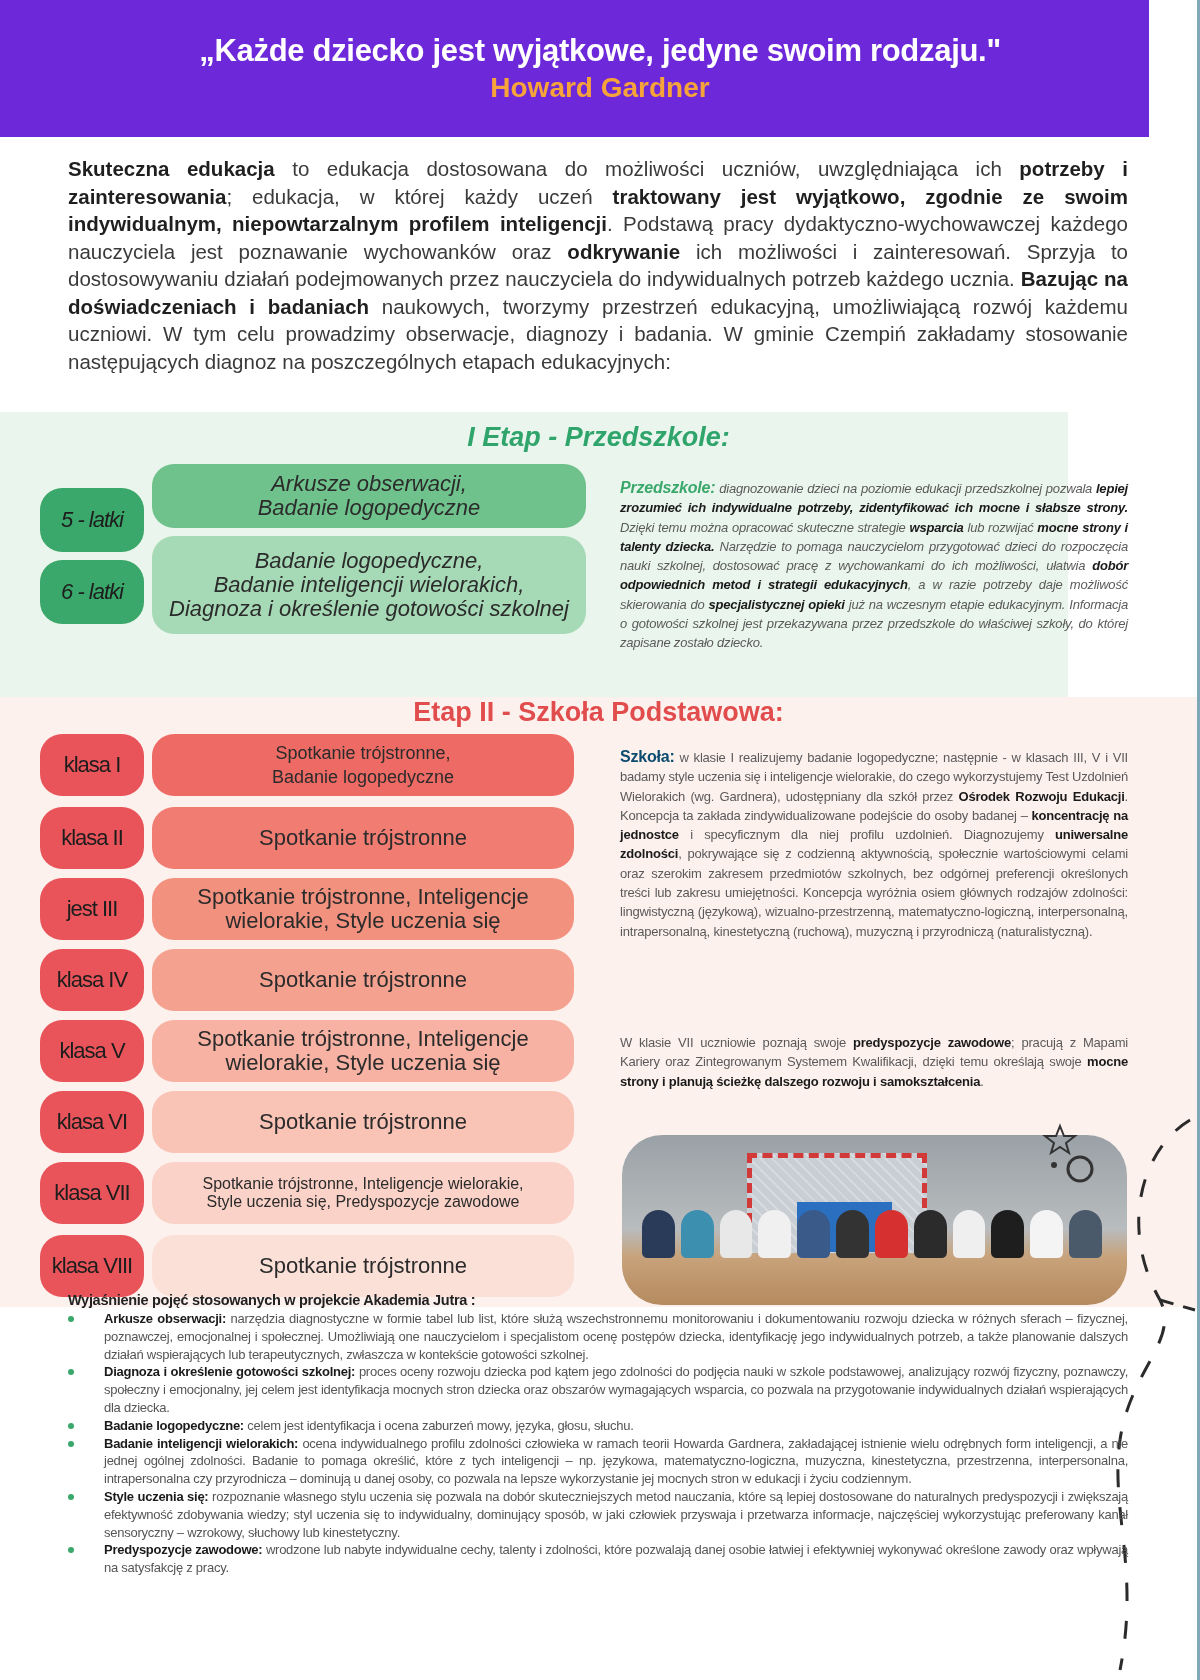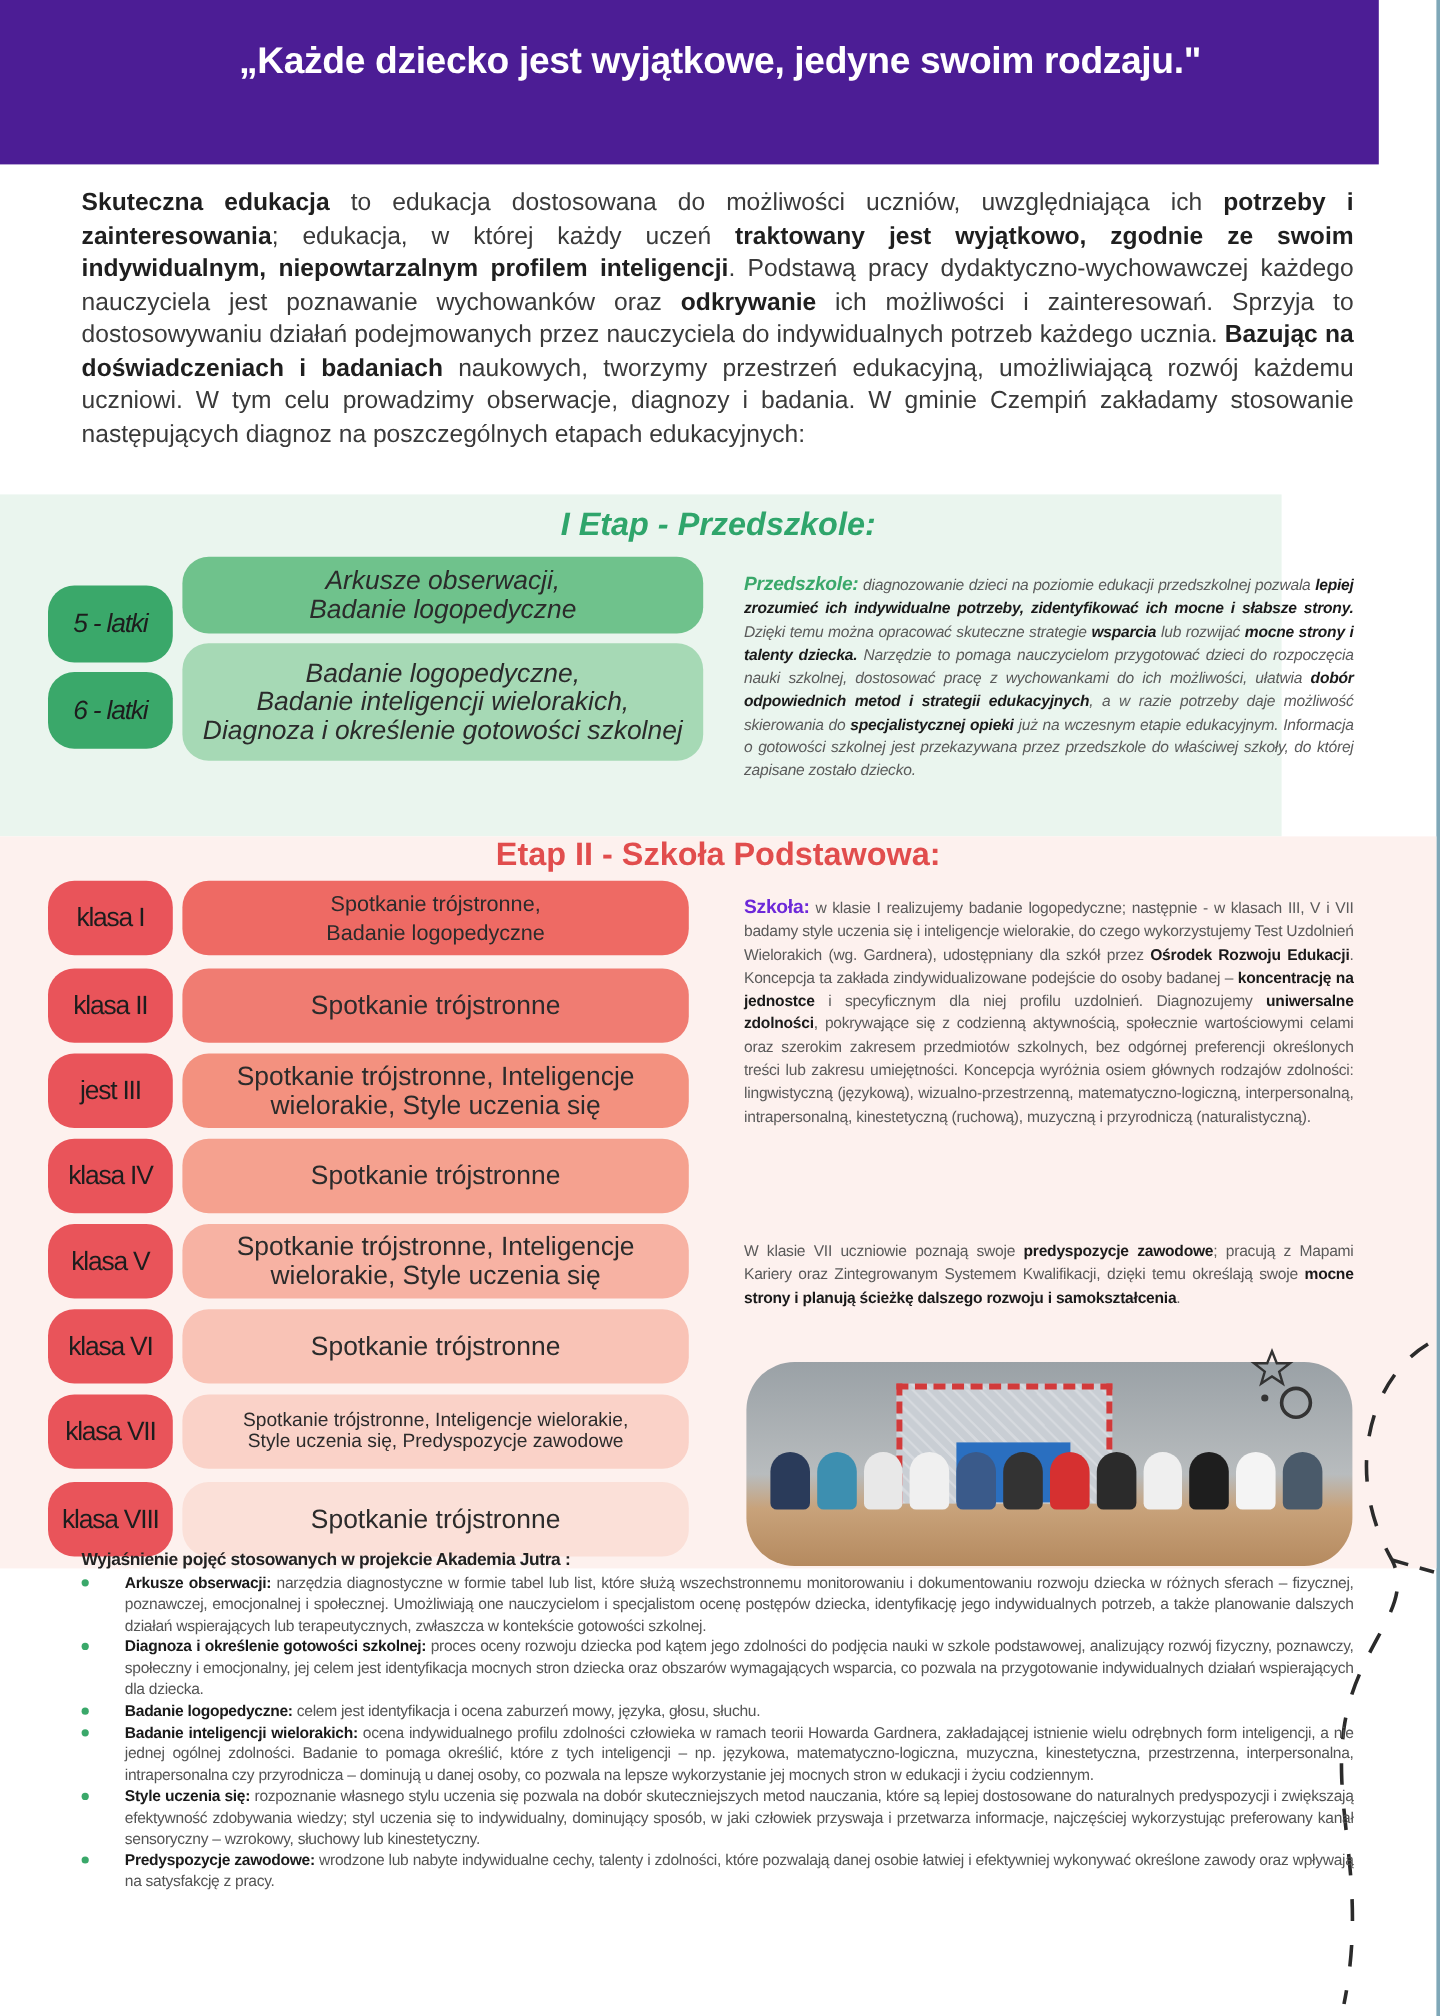--- a/index.html
+++ b/index.html
@@ -1,21 +1,21 @@
 <!DOCTYPE html>
 <html><head>
 <meta charset="utf-8">
 <style>
   * { box-sizing: border-box; margin: 0; padding: 0; }
   html, body { width: 1200px; height: 1680px; background: #ffffff; overflow: hidden; }
   body { font-family: "Liberation Sans", sans-serif; color: #2b2b2b; position: relative; }
 
   .right-rule { position: absolute; right: 0; top: 0; width: 3px; height: 1680px; background: #7fa8b8; }
 
-  .header { position: absolute; left: 0; top: 0; width: 1149px; height: 137px; background: #4c1d95; text-align: center; }
+  .header { position: absolute; left: 0; top: 0; width: 1149px; height: 137px; background: #6d28d9; text-align: center; }
   .header .quote { position: absolute; top: 33px; left: 0; width: 1200px; color: #ffffff; font-weight: bold; font-size: 31px; letter-spacing: -0.3px; }
   .header .author { position: absolute; top: 72px; left: 0; width: 1200px; color: #f6a33a; font-weight: bold; font-size: 28px; }
 
   .intro { position: absolute; left: 68px; top: 155px; width: 1060px; font-size: 20.5px; line-height: 27.5px; color: #3a3a3a; text-align: justify; }
   .intro b { color: #1f1f1f; }
 
   .stage1 { position: absolute; left: 0; top: 412px; width: 1068px; height: 285px; background: #eaf5ee; font-style: italic; }
   .stage2 { position: absolute; left: 0; top: 697px; width: 1197px; height: 610px; background: #fdf1ee; }
 
   .stage-title { position: absolute; left: 0; width: 1197px; text-align: center; font-weight: bold; font-size: 27px; }
@@ -29,21 +29,21 @@
   .s1 .pill-label { background: #3aa86a; margin-top: 24px; }
   .s1-r0 .pill-body { background: #6fc28c; }
   .s1-r1 .pill-body { background: #a6d9b5; }
 
   .s2 .pill-label { background: #e9545a; }
 
   .side-text { position: absolute; font-size: 13px; line-height: 19.3px; color: #5a5a5a; text-align: justify; letter-spacing: -0.2px; }
   .side-text b { color: #1a1a1a; }
   .side-text .lead { font-weight: bold; font-size: 16px; }
   .stage1 .side-text .lead { color: #3aa86a; }
-  .stage2 .side-text .lead { color: #6d28d9; }
+  .stage2 .side-text .lead { color: #0c4a6e; }
 
   .photo { position: absolute; left: 622px; top: 438px; width: 505px; height: 170px; border-radius: 40px; overflow: hidden; background: linear-gradient(#9aa1a6 0%, #b8bcbe 55%, #c8a27a 72%, #b58a5f 100%); }
   .photo .goal { position: absolute; left: 125px; top: 18px; width: 180px; height: 100px; border: 5px dashed #d23a3a; border-bottom: none; background: repeating-linear-gradient(45deg, rgba(255,255,255,0.25) 0 2px, transparent 2px 8px), #c9ced4; }
   .photo .mat { position: absolute; left: 175px; top: 67px; width: 95px; height: 50px; background: #2a6fc0; }
   .photo .kids { position: absolute; left: 20px; top: 75px; width: 460px; height: 48px; display: flex; gap: 6px; }
   .photo .kid { flex: 1; border-radius: 18px 18px 6px 6px; }
 
   .deco { position: absolute; }
 
   .glossary { position: absolute; left: 68px; top: 1292px; width: 1060px; }
@@ -53,20 +53,21 @@
   .glossary li .dot { position: absolute; left: 0; top: 6px; width: 6px; height: 6px; border-radius: 50%; background: #3aa86a; }
   .glossary li b { color: #1a1a1a; }
 </style>
 </head>
 <body>
 
 <div class="right-rule"></div>
 
 <header class="header">
   <div class="quote">„Każde dziecko jest wyjątkowe, jedyne swoim rodzaju."</div>
+  <div class="author">Howard Gardner</div>
 </header>
 
 <p class="intro" id="intro"><b>Skuteczna edukacja</b><span> to edukacja dostosowana do możliwości uczniów, uwzględniająca ich </span><b>potrzeby i zainteresowania</b><span>; edukacja, w której każdy uczeń </span><b>traktowany jest wyjątkowo, zgodnie ze swoim indywidualnym, niepowtarzalnym profilem inteligencji</b><span>. Podstawą pracy dydaktyczno-wychowawczej każdego nauczyciela jest poznawanie wychowanków oraz </span><b>odkrywanie</b><span> ich możliwości i zainteresowań. Sprzyja to dostosowywaniu działań podejmowanych przez nauczyciela do indywidualnych potrzeb każdego ucznia. </span><b>Bazując na doświadczeniach i badaniach</b><span> naukowych, tworzymy przestrzeń edukacyjną, umożliwiającą rozwój każdemu uczniowi. W tym celu prowadzimy obserwacje, diagnozy i badania. W gminie Czempiń zakładamy stosowanie następujących diagnoz na poszczególnych etapach edukacyjnych:</span></p>
 
 <section class="stage1">
   <h2 class="stage-title">I Etap - Przedszkole:</h2>
   <div id="stage1-rows" class="s1">
       <div class="row s1-r0" style="top: 52px;">
         <div class="pill-label" style="top: 0px; height: 64px;">5 - latki</div>
         <div class="pill-body" style="height: 64px; width: 434px;">Arkusze obserwacji,<br>Badanie  logopedyczne</div>

